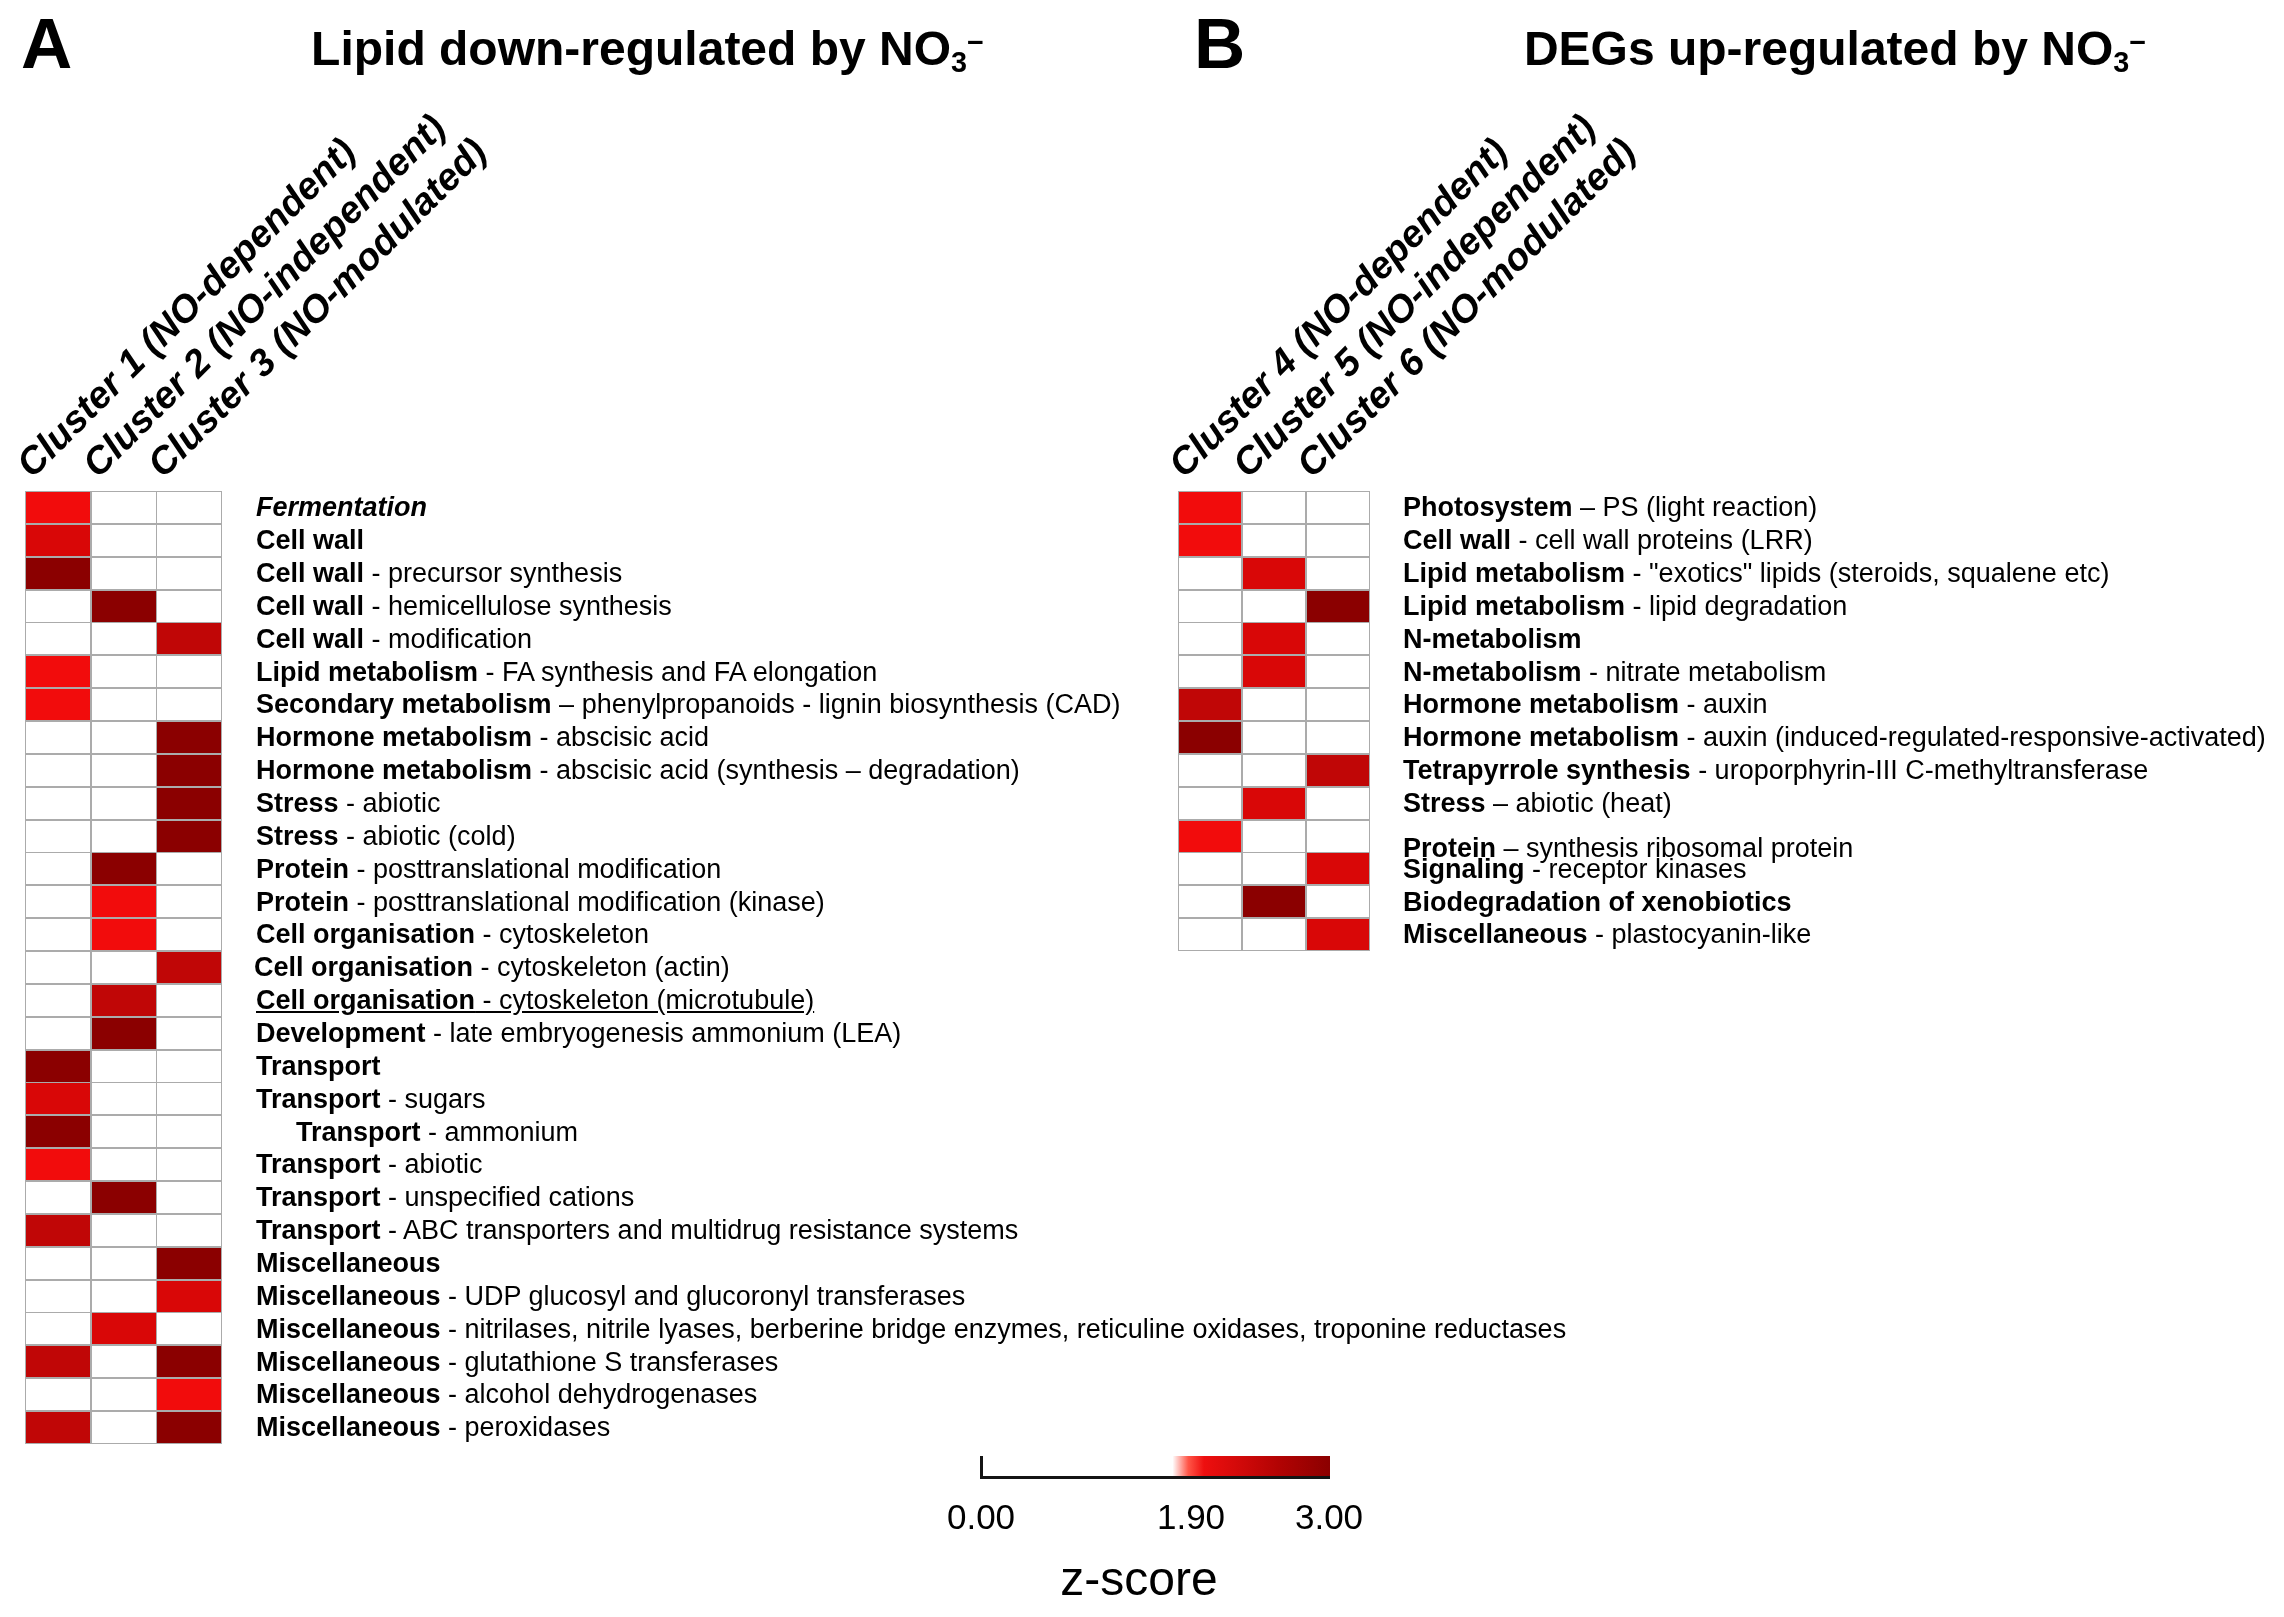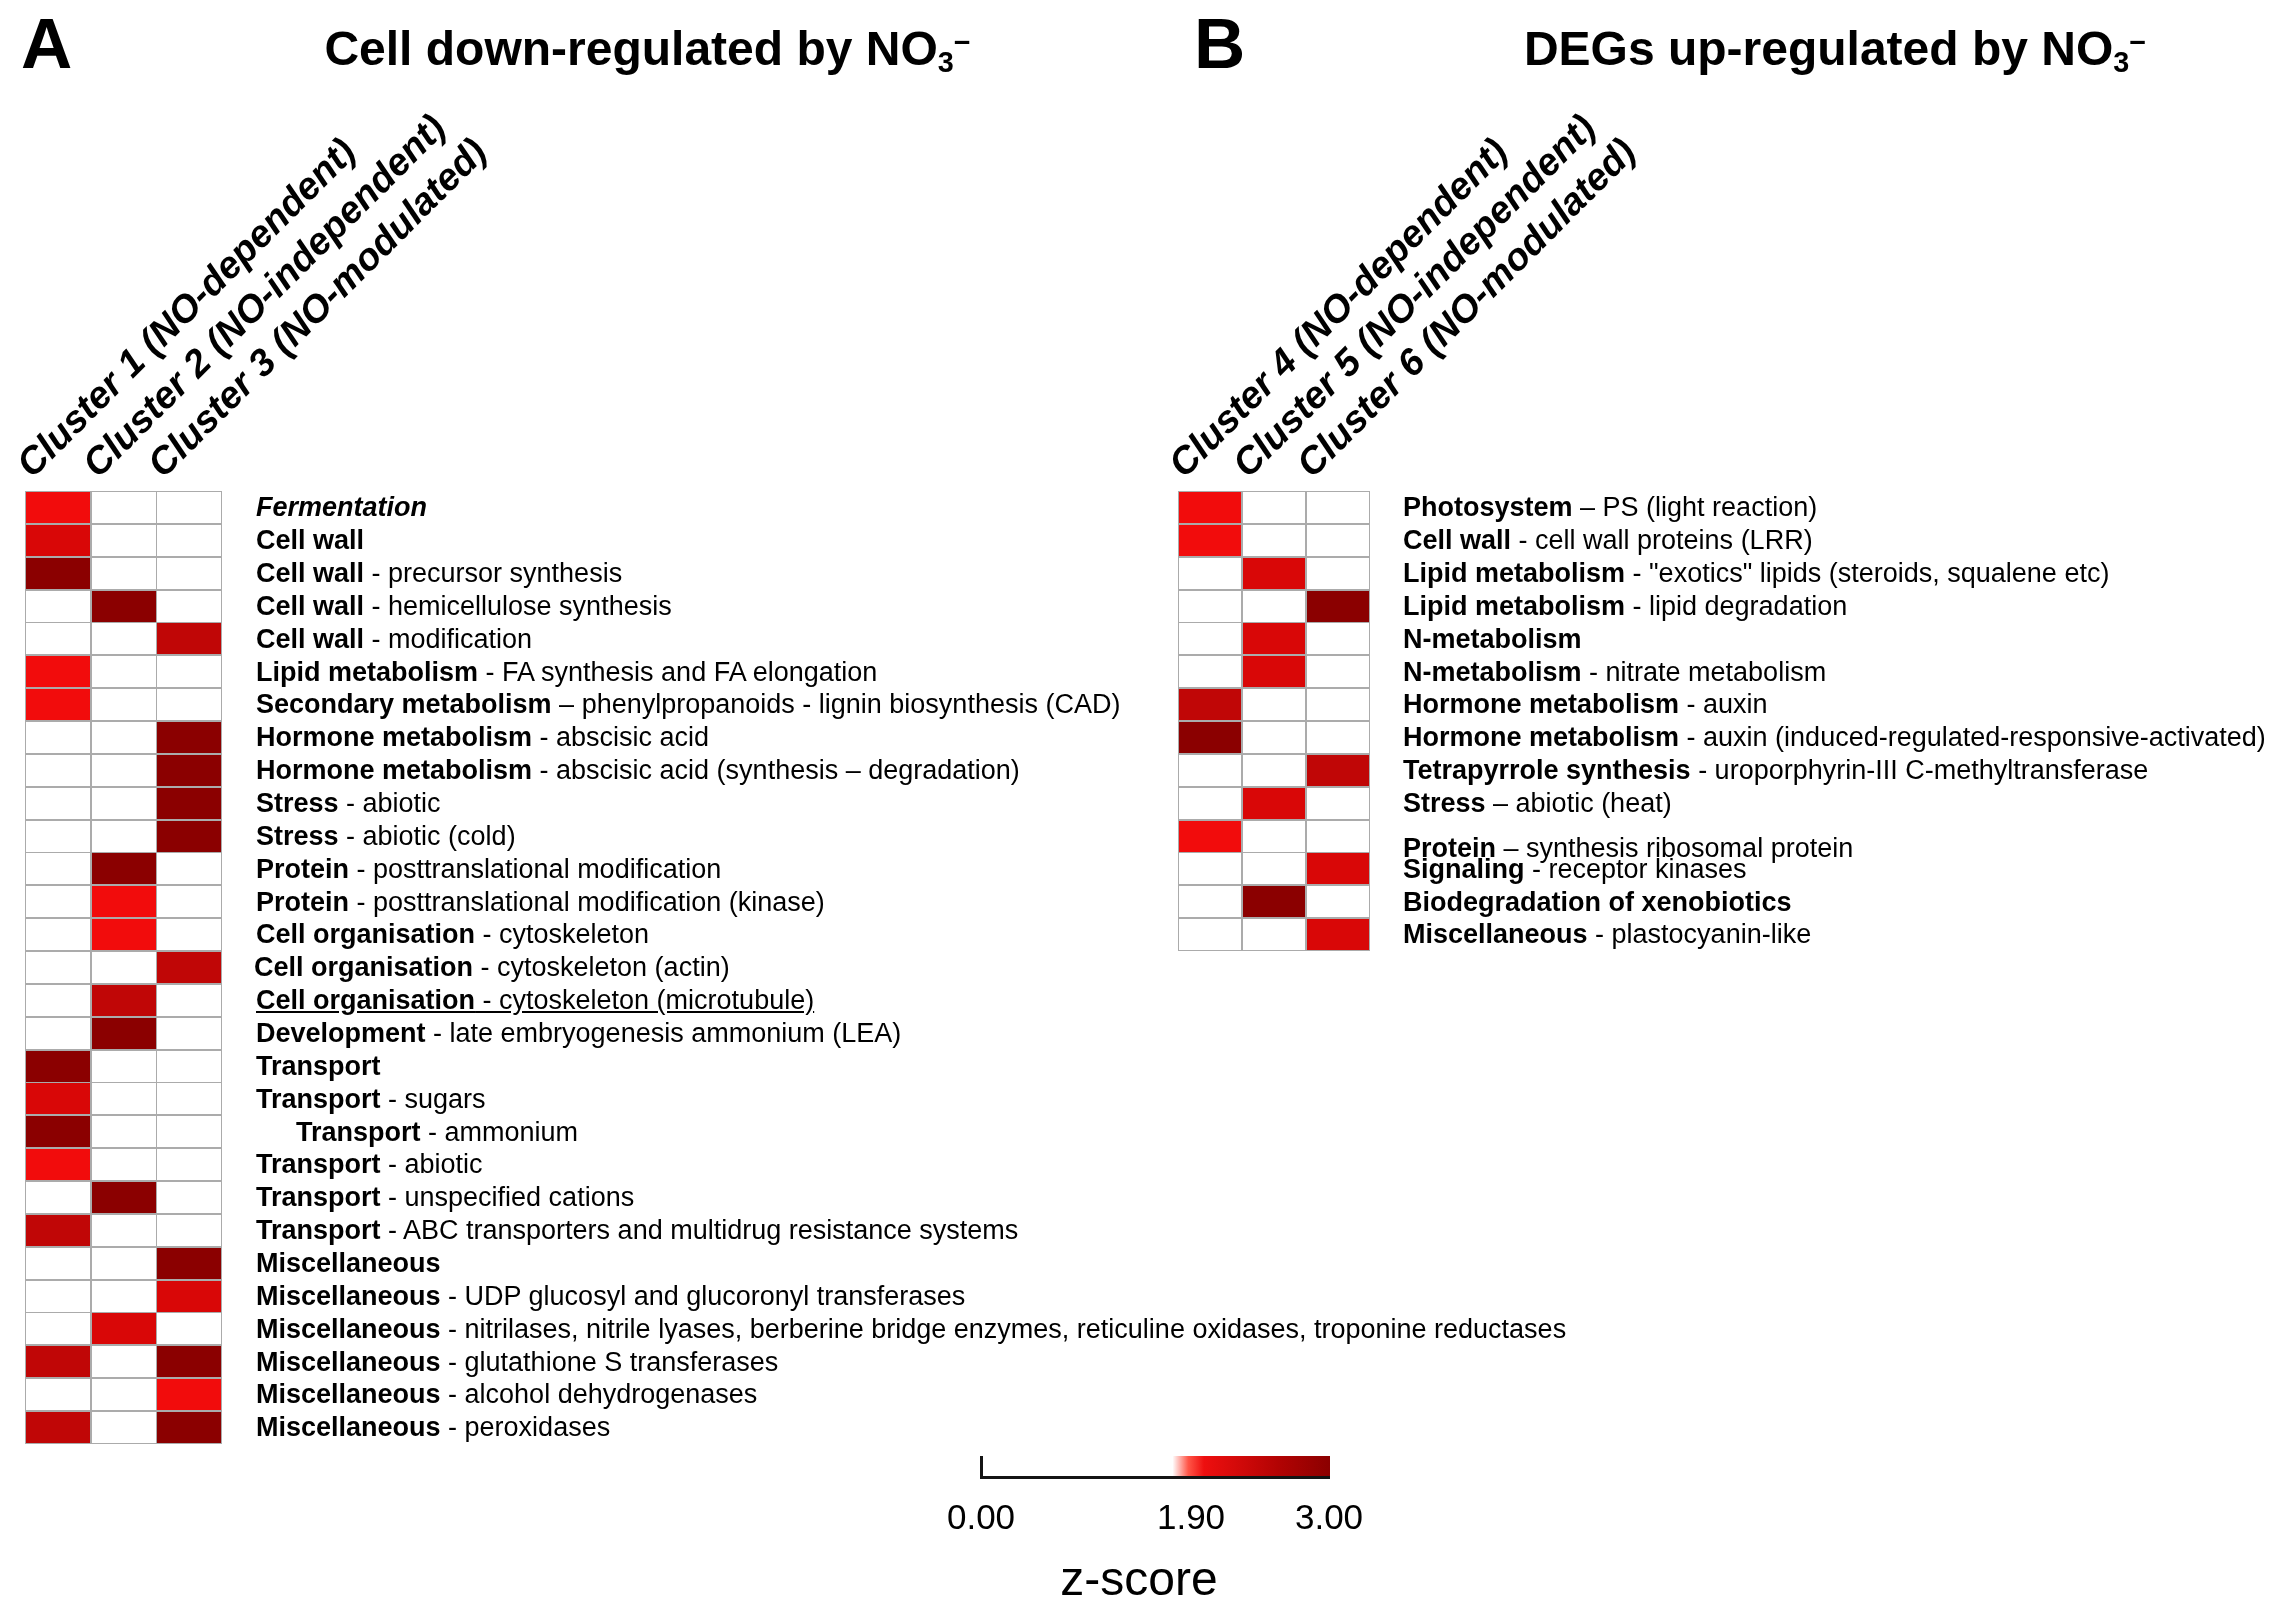--- a/index.html
+++ b/index.html
@@ -44,21 +44,21 @@
   #tick1{left:1191px}
   #tick2{left:1329px}
   .legend-axis{position:absolute;top:1551px;left:1139px;transform:translateX(-50%);font-size:48px;white-space:nowrap}
 </style>
 </head>
 <body>
 
 <div class="corner" id="cornerA">A</div>
 <div class="corner" id="cornerB">B</div>
 
-<div class="panel-title" id="titleA"><span>Cell down-regulated by NO</span><sub>3</sub><sup>−</sup></div>
+<div class="panel-title" id="titleA"><span>Lipid down-regulated by NO</span><sub>3</sub><sup>−</sup></div>
 <div class="panel-title" id="titleB"><span>DEGs up-regulated by NO</span><sub>3</sub><sup>−</sup></div>
 
 <div class="grid" id="gridA" style="left: 25px; top: 491px; width: 197px; height: 953px;">
     <div class="cell" style="left: 0px; top: 0px; width: 66px; height: 33px; background: rgb(242, 12, 12);"></div>
     <div class="cell" style="left: 66px; top: 0px; width: 66px; height: 33px;"></div>
     <div class="cell" style="left: 131px; top: 0px; width: 66px; height: 33px;"></div>
     <div class="cell" style="left: 0px; top: 33px; width: 66px; height: 33px; background: rgb(217, 7, 7);"></div>
     <div class="cell" style="left: 66px; top: 33px; width: 66px; height: 33px;"></div>
     <div class="cell" style="left: 131px; top: 33px; width: 66px; height: 33px;"></div>
     <div class="cell" style="left: 0px; top: 66px; width: 66px; height: 33px; background: rgb(139, 0, 0);"></div>

